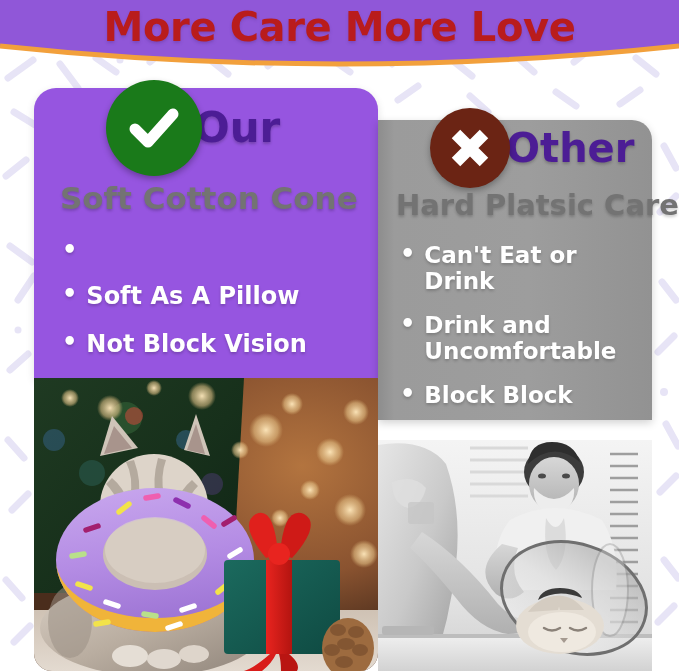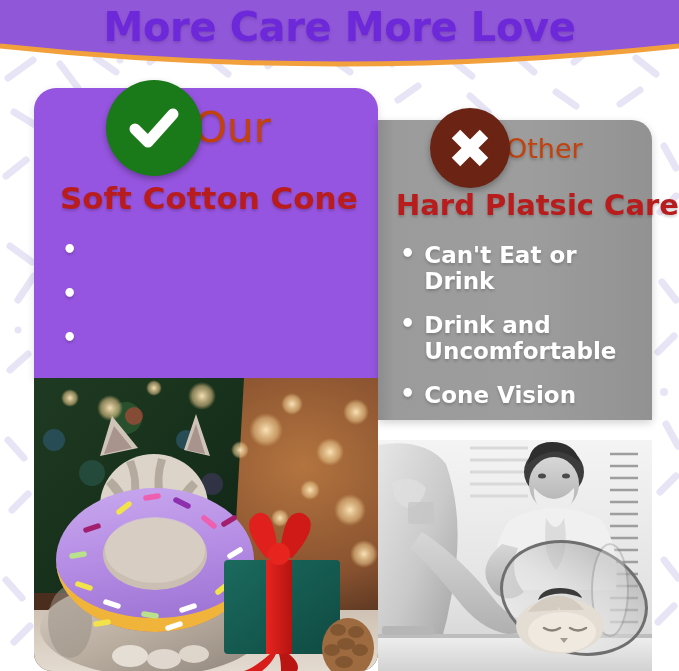--- a/index.html
+++ b/index.html
@@ -12,21 +12,21 @@
   
   #confetti{position:absolute;left:0;top:0;width:679px;height:671px;z-index:0;}
 
   
   .banner{
     position:absolute;left:0;top:0;width:679px;height:78px;z-index:6;
   }
   .banner svg{position:absolute;left:0;top:0;}
   .banner-title{
     position:absolute;left:0;top:4px;width:679px;text-align:center;
-    font-size:40px;font-weight:bold;color:#6d28d9;letter-spacing:-0.4px;
+    font-size:40px;font-weight:bold;color:#b91c1c;letter-spacing:-0.4px;
     text-shadow:0 2px 3px rgba(90,50,140,.35);
     z-index:3;
   }
 
   
   .card{position:absolute;z-index:2;}
 
   .card-our{
     left:34px;top:88px;width:344px;height:290px;
     background:#9655e0;
@@ -48,28 +48,28 @@
   .badge{
     border-radius:50%;position:relative;flex:0 0 auto;
     display:flex;align-items:center;justify-content:center;
     box-shadow:0 3px 6px rgba(0,0,0,.30);
   }
   .badge-check{width:96px;height:96px;background:#1a7a1a;}
   .badge-x{width:80px;height:80px;background:#6b2414;}
   .badge svg{display:block;}
 
   .head-label{
-    font-size:42px;font-weight:normal;color:#c2410c;line-height:1;
+    font-size:42px;font-weight:bold;color:#4c1d95;line-height:1;
     margin-left:-8px;text-shadow:0 2px 3px rgba(0,0,0,.22);
   }
-  .head-label-other{font-size:27px;margin-left:-4px;}
+  .head-label-other{font-size:40px;margin-left:-4px;}
 
   
   .subtitle{
-    position:absolute;z-index:8;font-weight:bold;color:#b91c1c;
+    position:absolute;z-index:8;font-weight:bold;color:#737373;
     text-shadow:0 2px 3px rgba(0,0,0,.20);
   }
   .sub-our{left:60px;top:180px;font-size:31px;}
   .sub-other{left:396px;top:188px;font-size:29px;}
 
   
   .bullets{position:absolute;z-index:8;list-style:none;margin:0;padding:0;}
   .bul-our{left:62px;top:238px;width:310px;}
   .bul-other{left:400px;top:242px;width:250px;}
 
@@ -162,23 +162,25 @@
 </div>
 
 <div class="subtitle sub-our">Soft Cotton Cone</div>
 
 <ul class="bullets bul-our">
   <li>
     <span class="dot">•</span>
   </li>
   <li>
     <span class="dot">•</span>
-  </li>
-  <li>
-    <span class="dot">•</span>
+    <span>Soft As A Pillow</span>
+  </li>
+  <li>
+    <span class="dot">•</span>
+    <span>Not Block Vision</span>
   </li>
 </ul>
 
 <div class="card card-other"></div>
 
 <div class="head-row head-other">
   <div class="badge badge-x">
     <svg width="52" height="52" viewBox="0 0 52 52" xmlns="http://www.w3.org/2000/svg">
       <path d="M12 12 L40 40 M40 12 L12 40" fill="none" stroke="#ffffff" stroke-width="12" stroke-linecap="butt"></path>
     </svg>
@@ -192,21 +194,21 @@
   <li>
     <span class="dot">•</span>
     <span>Can't Eat or Drink</span>
   </li>
   <li>
     <span class="dot">•</span>
     <span>Drink and Uncomfortable</span>
   </li>
   <li>
     <span class="dot">•</span>
-    <span>Cone Vision</span>
+    <span>Block Block</span>
   </li>
 </ul>
 
 <div class="photo photo-our">
   <svg width="344" height="293" viewBox="0 0 344 293" xmlns="http://www.w3.org/2000/svg">
     <defs>
       <radialGradient id="bokehWarm" cx="78%" cy="30%" r="62%">
         <stop offset="0%" stop-color="#b3743f"></stop>
         <stop offset="60%" stop-color="#8a5330"></stop>
         <stop offset="100%" stop-color="#4a2d1c"></stop>

